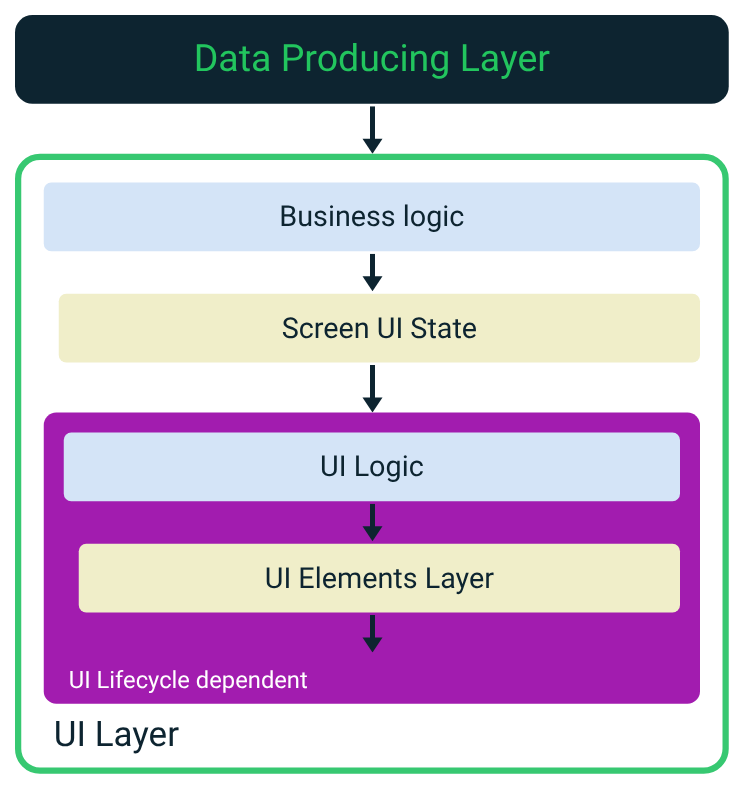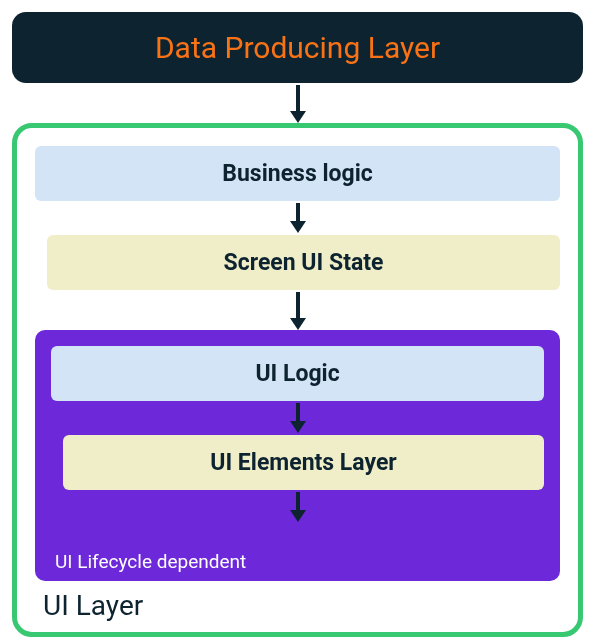--- a/index.html
+++ b/index.html
@@ -8,21 +8,21 @@
       padding: 0;
     }
     body {
       font-family: -apple-system, BlinkMacSystemFont, 'Segoe UI', Roboto, sans-serif;
       background: white;
       padding: 12px;
       width: 595px;
     }
     .top-box {
       background: #0d2430;
-      color: #f97316;
+      color: #22c55e;
       border-radius: 14px;
       padding: 18px 0;
       text-align: center;
       font-size: 30px;
       font-weight: 400;
       margin-bottom: 0;
     }
     .arrow {
       display: flex;
       justify-content: center;
@@ -36,39 +36,39 @@
       border-radius: 20px;
       padding: 18px 18px 10px 18px;
       margin-top: -2px;
     }
     .inner-box {
       border-radius: 6px;
       padding: 14px 4px;
       text-align: center;
       font-size: 23px;
       color: #0d2430;
-      font-weight: 700;
+      font-weight: 400;
     }
     .box-blue {
       background: #d4e4f7;
     }
     .box-cream {
       background: #f0eec9;
       margin-left: 12px;
     }
     .lifecycle-container {
-      background: #6d28d9;
+      background: #a21caf;
       border-radius: 10px;
       padding: 16px 16px 8px 16px;
       margin-top: -2px;
     }
     .lifecycle-label {
       color: white;
       font-size: 19px;
-      margin-top: 28px;
+      margin-top: 10px;
       margin-left: 4px;
     }
     .ui-layer-label {
       font-size: 28px;
       color: #0d2430;
       margin-top: 8px;
       margin-left: 8px;
       font-weight: 400;
     }
     .arrow-short {

